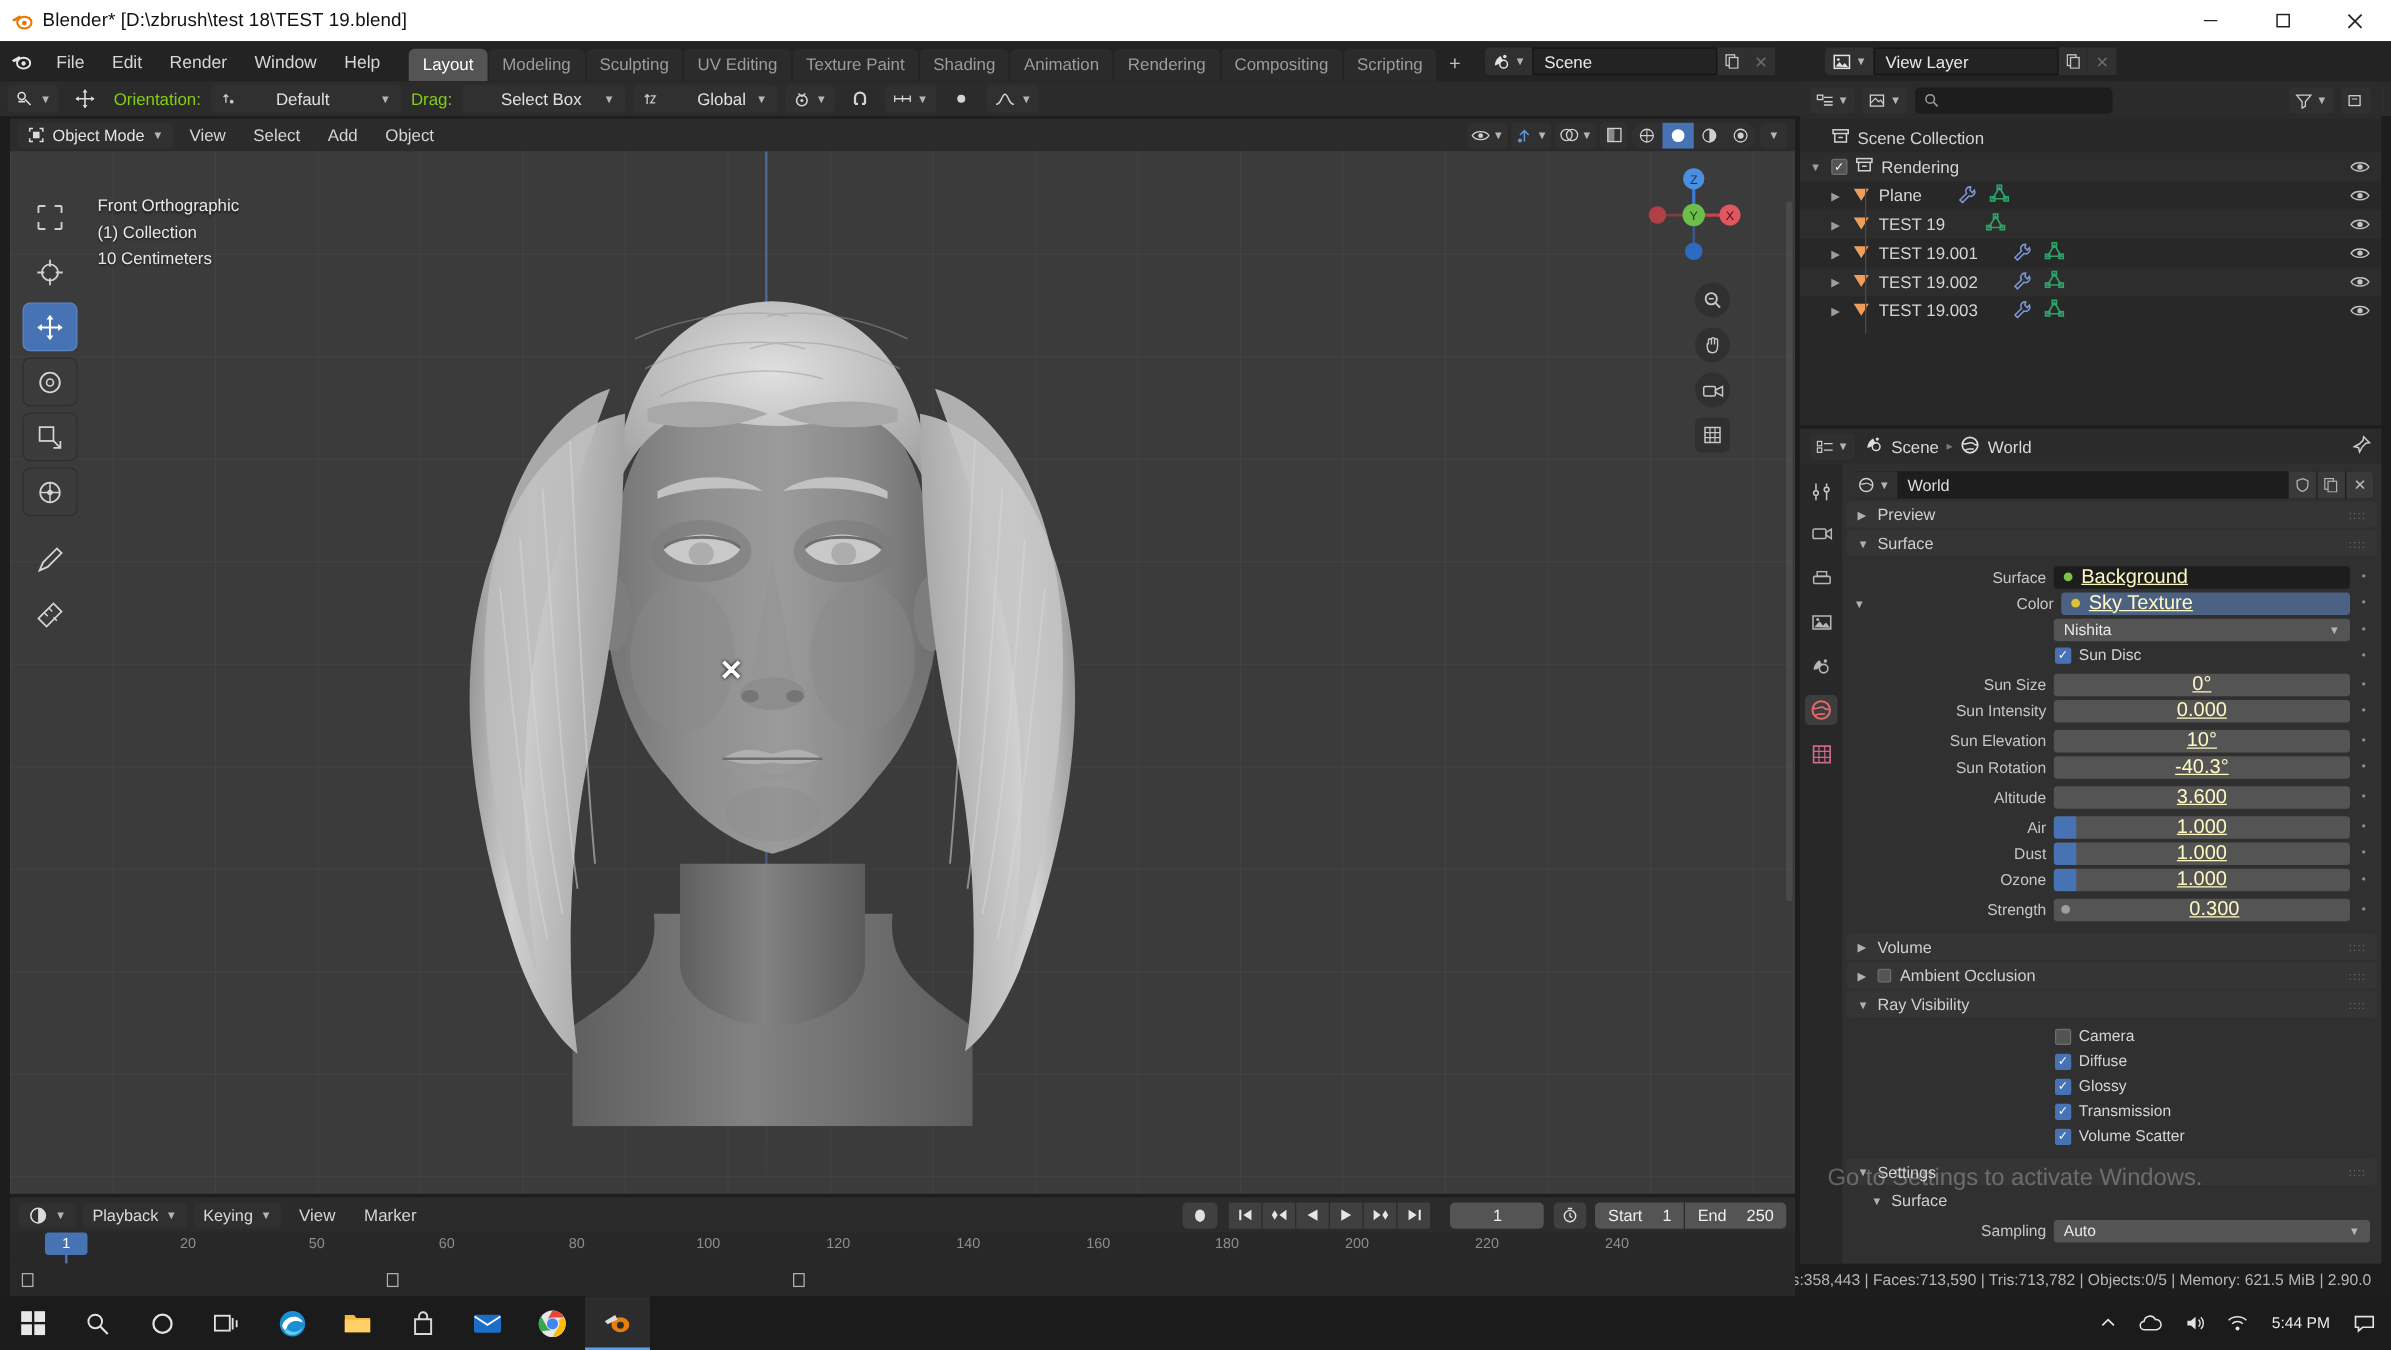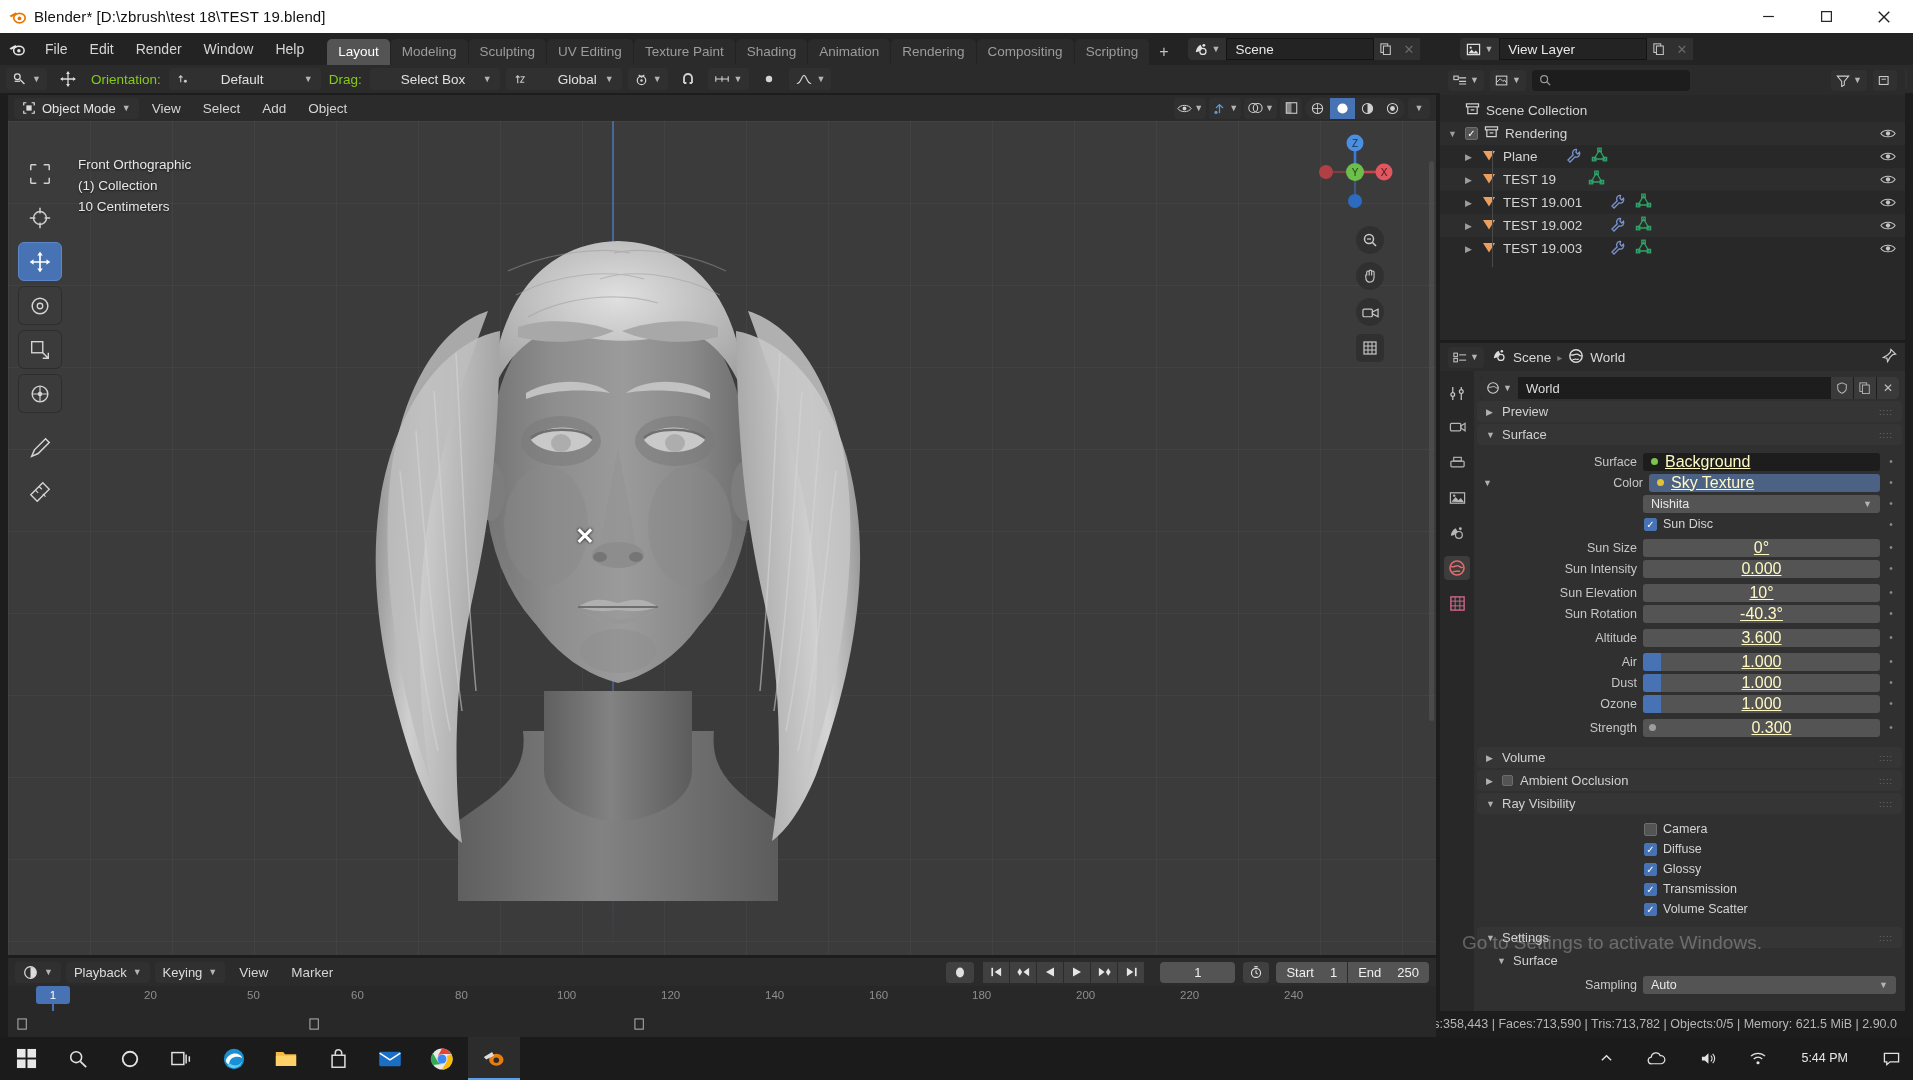--- a/index.html
+++ b/index.html
@@ -292,21 +292,21 @@
     font-size:12.5px; color:#b6b6b6;
   }
 
   
   .taskbar{
     position:absolute; left:0; bottom:0; width:1913px; height:43px; background:#1b1b1b;
     display:flex; align-items:center;
   }
   .tk-item{ width:52px;height:43px;display:flex;align-items:center;justify-content:center;}
   .tk-item.active{ background:#2c2c2c; border-bottom:2px solid #5aa0e8;}
-  .tk-right{ margin-left:auto; display:flex; align-items:center; gap:16px; padding-right:4px;}
+  .tk-right{ margin-left:auto; display:flex; align-items:center; gap:0; padding-right:4px;}
   .tk-tr{ padding:0 9px; height:43px; display:flex;align-items:center;color:#e6e6e6;font-size:12.5px;}
   .tk-clock{ display:flex;flex-direction:column;align-items:flex-start;justify-content:center;
              font-size:12.5px;color:#e8e8e8;line-height:15px;padding:0 10px;}
 </style>
 </head>
 <body>
 
 <div class="app">
 
   <div class="titlebar">

